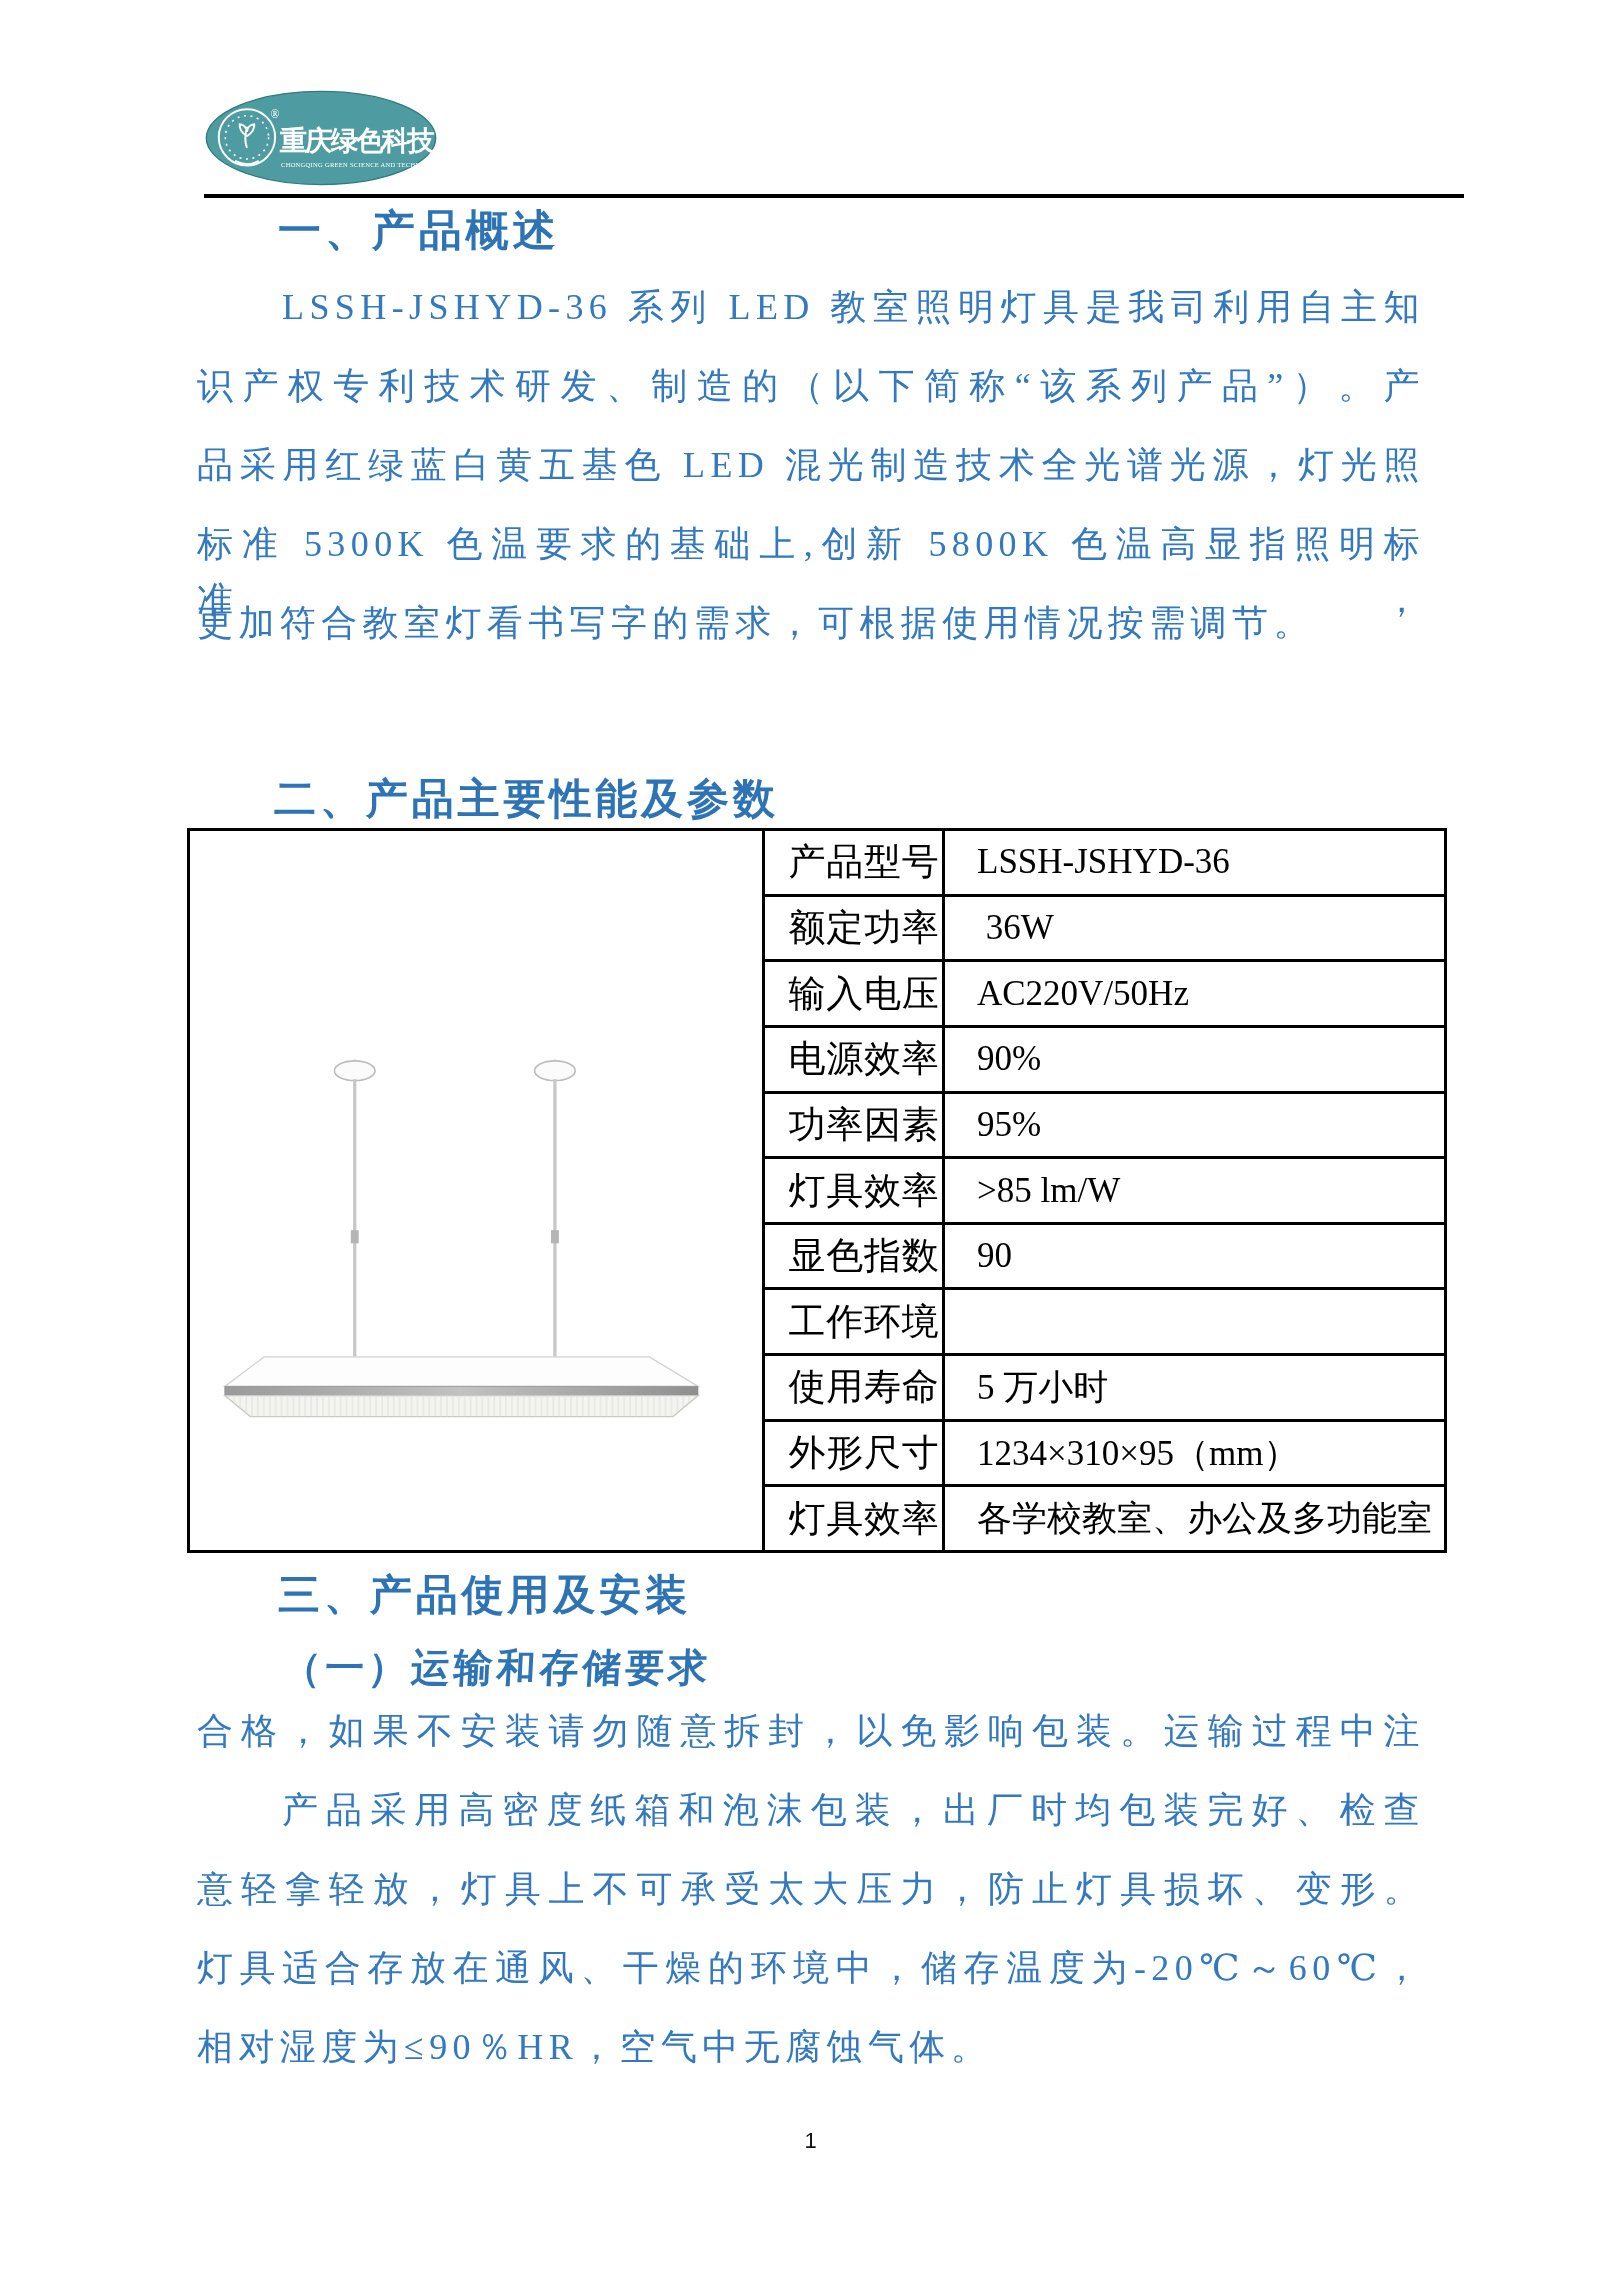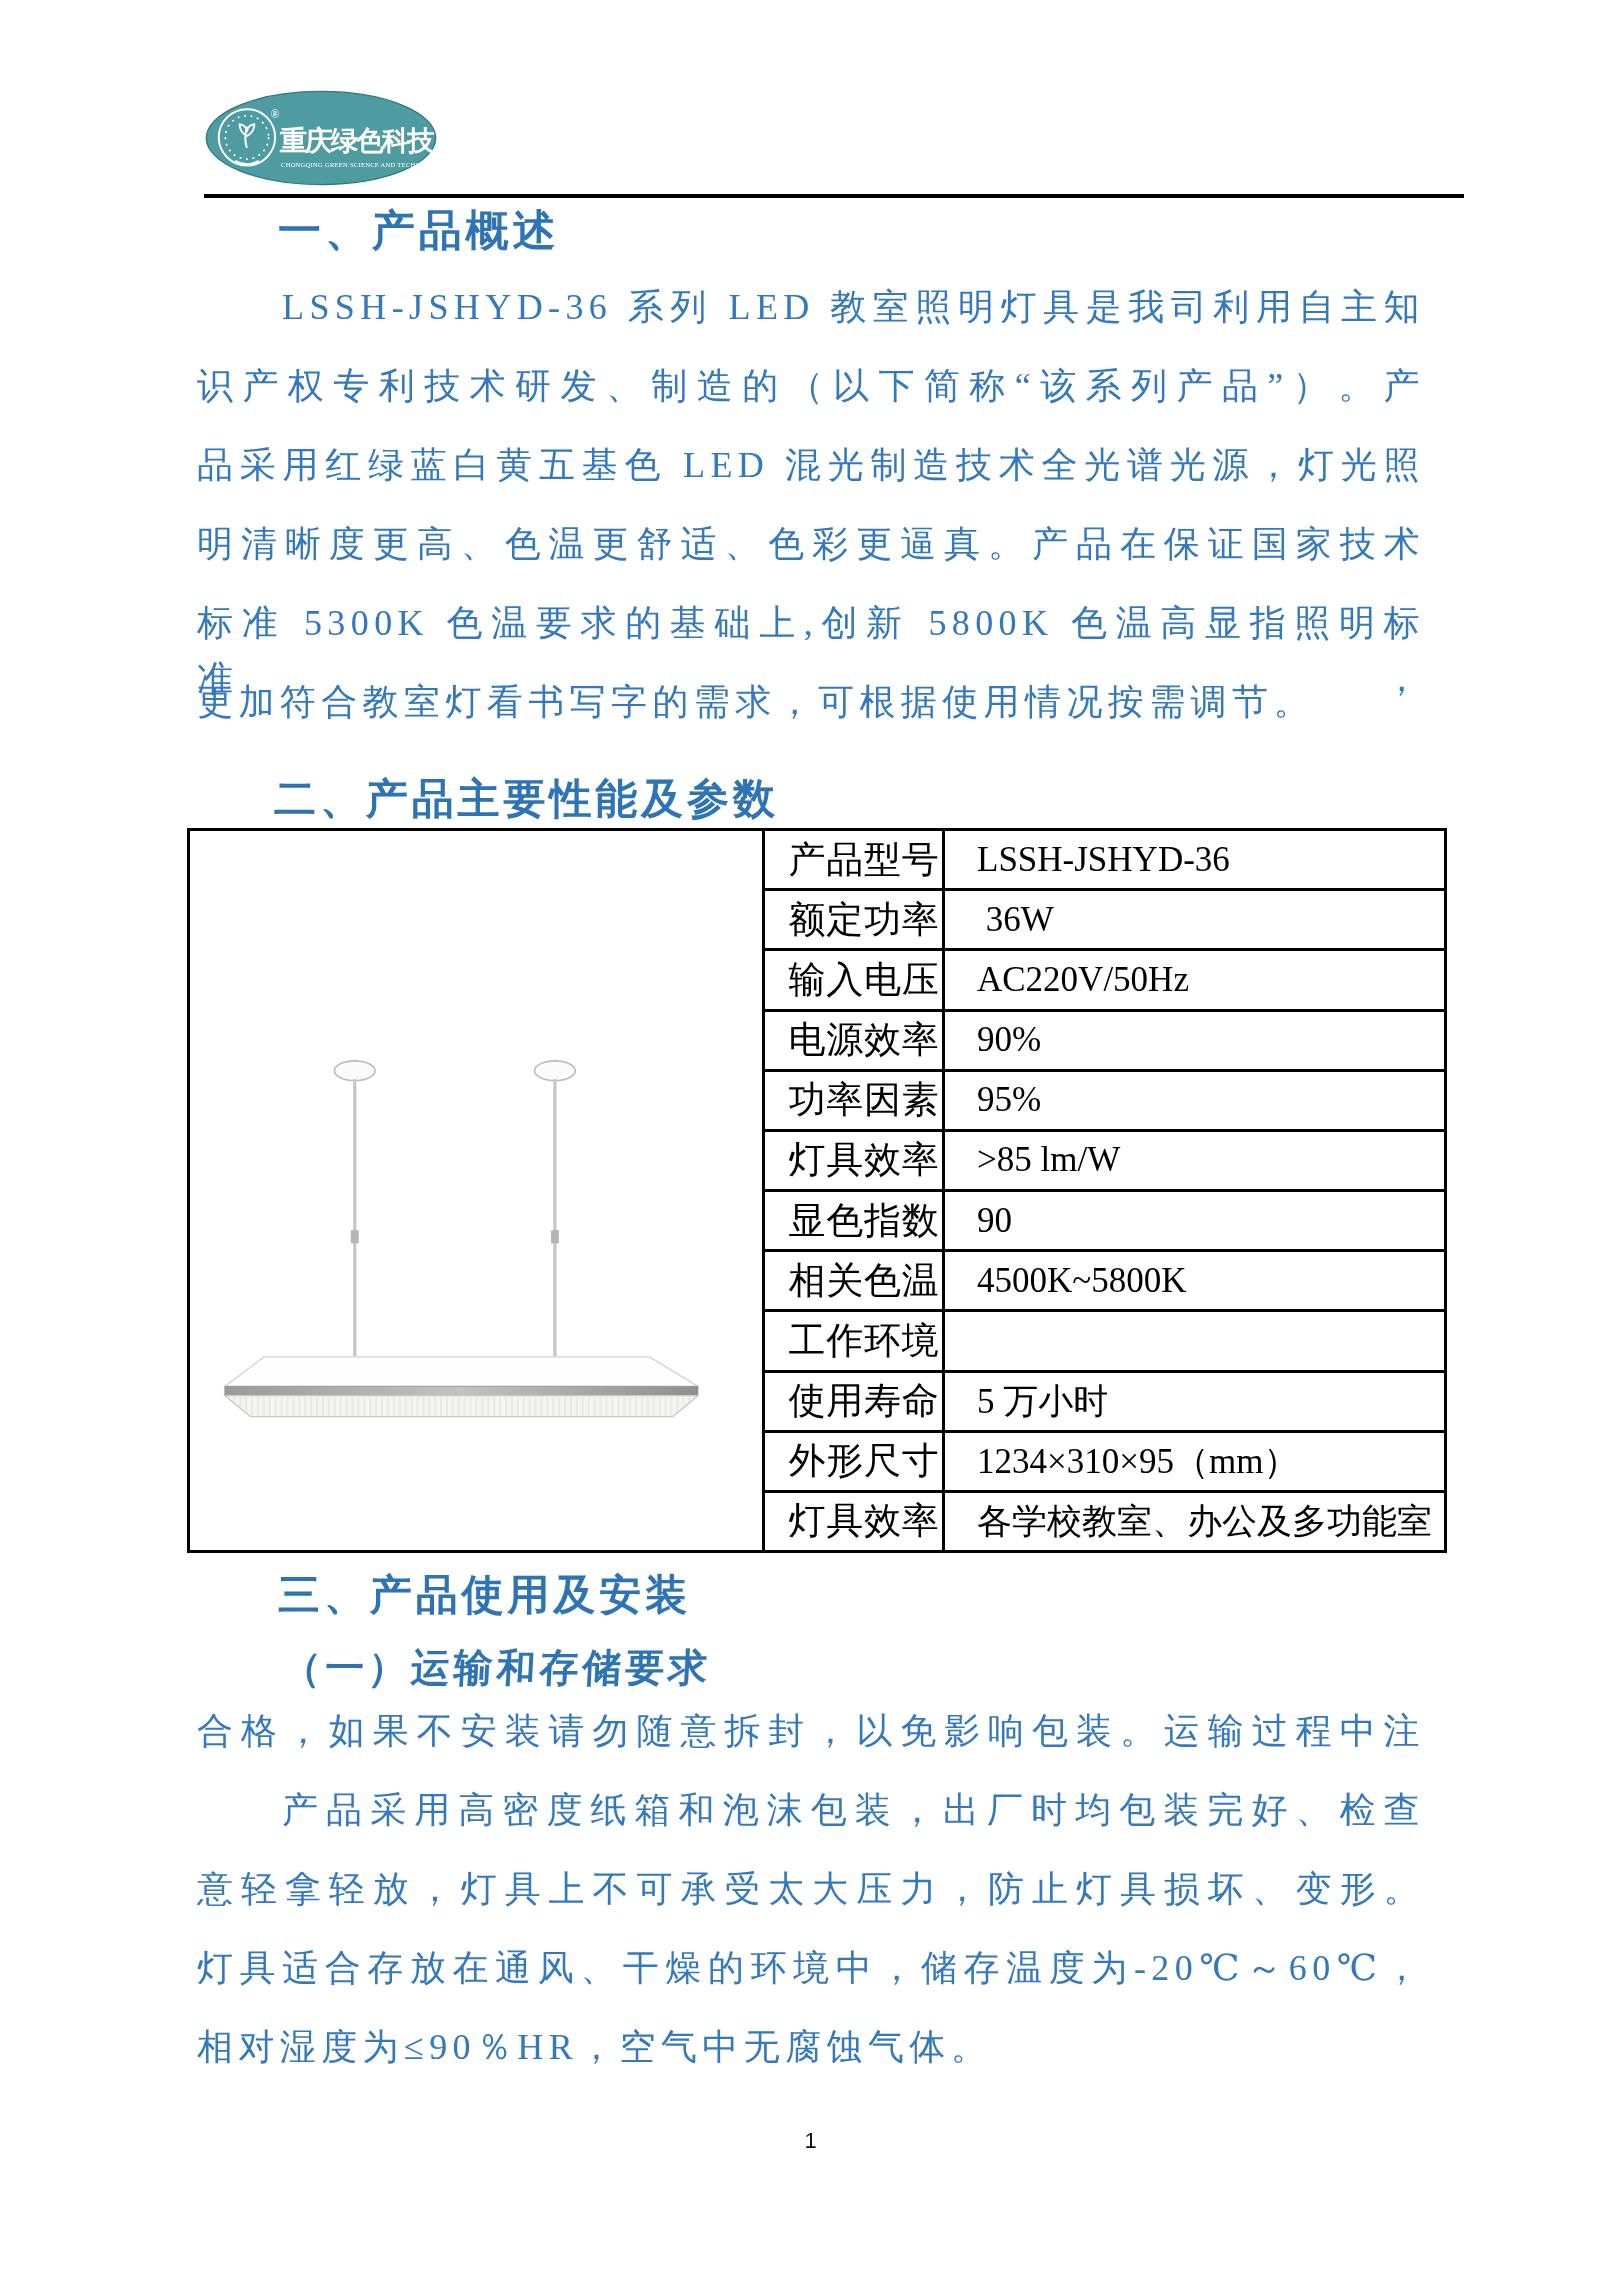--- a/index.html
+++ b/index.html
@@ -119,21 +119,20 @@
     </svg>
   </div>
 
   <div class="rule"></div>
 
   <div class="h-num h1">一、产品概述</div>
   <div class="para para1">
       <div class="pline indent">LSSH-JSHYD-36 系列 LED 教室照明灯具是我司利用自主知</div>
       <div class="pline">识产权专利技术研发、制造的（以下简称“该系列产品”）。产</div>
       <div class="pline">品采用红绿蓝白黄五基色 LED 混光制造技术全光谱光源，灯光照</div>
-      <div class="pline">明清晰度更高、色温更舒适、色彩更逼真。产品在保证国家技术</div>
       <div class="pline">标准 5300K 色温要求的基础上,创新 5800K 色温高显指照明标准，</div>
       <div class="pline nojust">更加符合教室灯看书写字的需求，可根据使用情况按需调节。</div>
     </div>
 
   <div class="h-num h2">二、产品主要性能及参数</div>
 
   <div class="spec">
     <div class="spec-img">
       <svg width="571" height="717" viewBox="0 0 870 1092">
         <defs>
@@ -192,24 +191,20 @@
       </div>
         <div class="spec-row">
         <div class="spec-label">灯具效率</div>
         <div class="spec-value">&gt;85 lm/W</div>
       </div>
         <div class="spec-row">
         <div class="spec-label">显色指数</div>
         <div class="spec-value">90</div>
       </div>
         <div class="spec-row">
-        <div class="spec-label">相关色温</div>
-        <div class="spec-value">4500K~5800K</div>
-      </div>
-        <div class="spec-row">
         <div class="spec-label">工作环境</div>
       </div>
         <div class="spec-row">
         <div class="spec-label">使用寿命</div>
         <div class="spec-value">5 万小时</div>
       </div>
         <div class="spec-row">
         <div class="spec-label">外形尺寸</div>
         <div class="spec-value">1234×310×95（mm）</div>
       </div>

